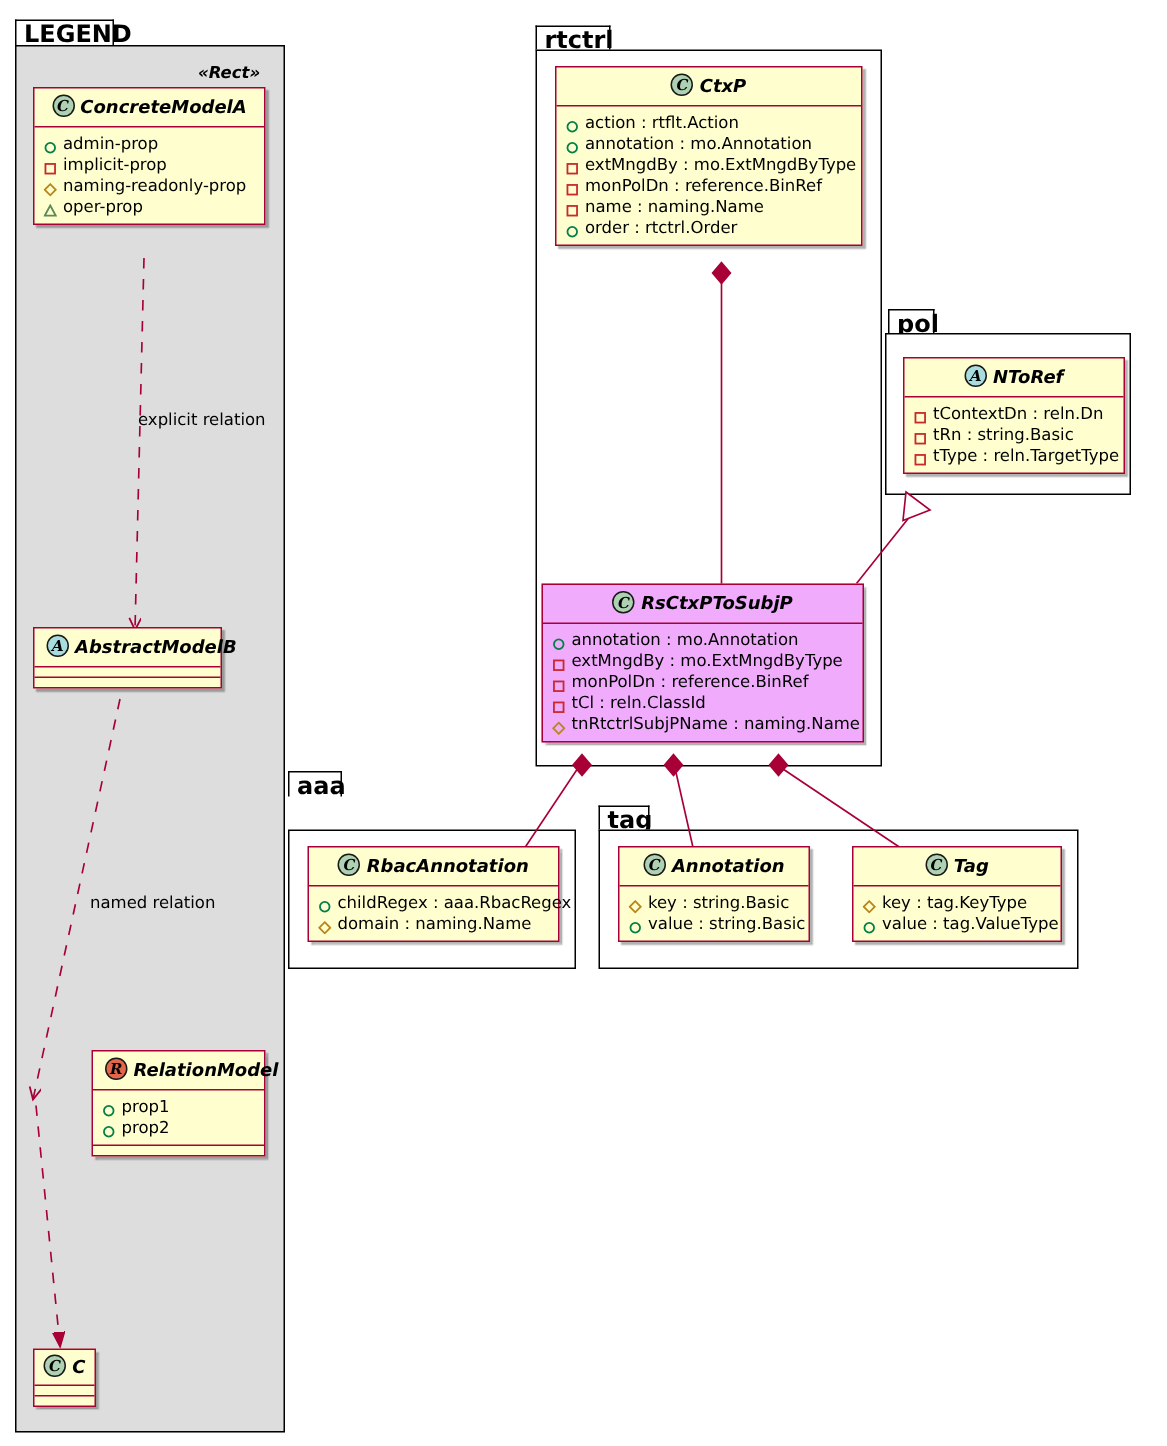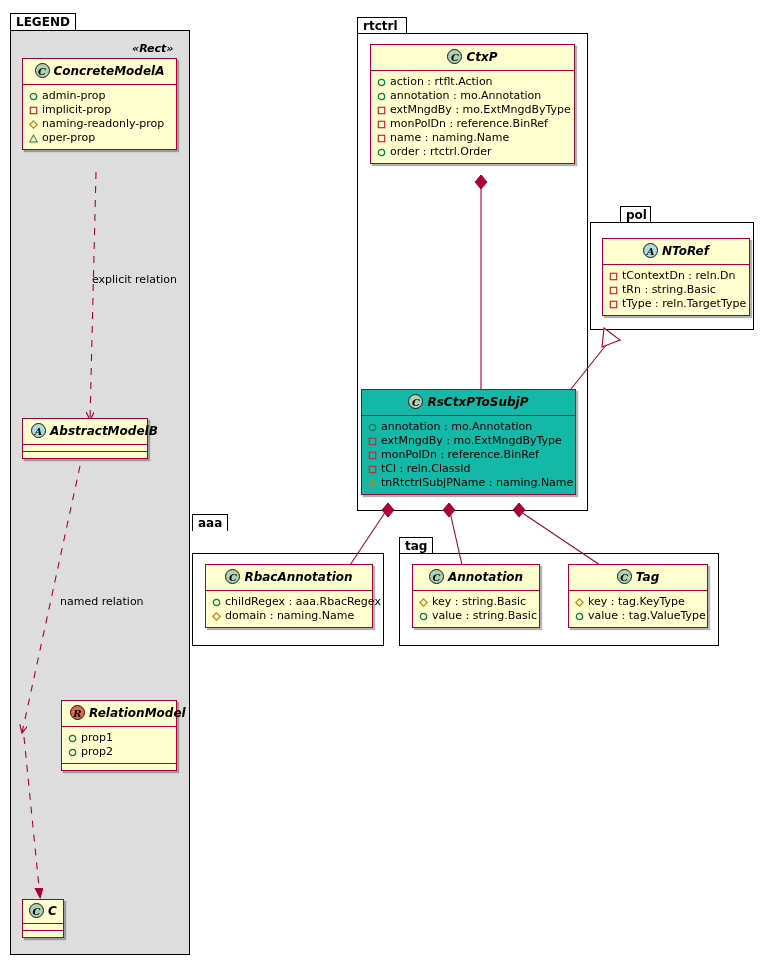--- a/index.html
+++ b/index.html
@@ -28,21 +28,21 @@
     width: 778px;
     height: 964px;
     pointer-events: none;
   }
   .pkg-tab {
     position: absolute;
     box-sizing: border-box;
     border: 1px solid #000000;
     border-bottom: none;
     background: #ffffff;
-    font-size: 12px;
+    font-size: 16px;
     font-weight: bold;
     padding: 2px 8px 1px 5px;
     line-height: 13px;
     white-space: nowrap;
   }
   .pkg-body {
     position: absolute;
     box-sizing: border-box;
     border: 1px solid #000000;
     background: #ffffff;
@@ -53,21 +53,21 @@
 
   
   .cls {
     position: absolute;
     box-sizing: border-box;
     border: 1px solid #a80036;
     background: #fefece;
     box-shadow: 2px 2px 1px rgba(0,0,0,0.30);
   }
   .cls.yellow {
-    background: #14b8a6;
+    background: #f0abfc;
   }
   .cls-header {
     position: relative;
     text-align: center;
     padding: 5px 8px 5px 8px;
     font-size: 12px;
     font-weight: bold;
     white-space: nowrap;
     font-style: italic;
   }
@@ -76,21 +76,21 @@
     height: 1px;
     background: #a80036;
     width: 100%;
   }
   .cls-attrs {
     padding: 4px 6px 4px 6px;
   }
   .cls-attrs.empty { height: 6px; padding: 0; }
   .attr-row {
     display: flex;
-    align-items: center;
+    align-items: flex-end;
     line-height: 14px;
     white-space: nowrap;
     font-size: 11px;
   }
   .attr-text { margin-left: 4px; }
 
   
   .stereo {
     position: absolute;
     font-size: 11px;
@@ -146,21 +146,21 @@
     <div class="pkg-tab" style="left:10px; top:13px; width:66px; height:18px;">LEGEND</div>
     <div class="pkg-body" style="left:10px; top:30px; width:180px; height:925px;"></div>
   </div>
 
   <div>
     <div class="pkg-tab" style="left:357px; top:17px; width:50px; height:17px;">rtctrl</div>
     <div class="pkg-body" style="left:357px; top:33px; width:231px; height:478px;"></div>
   </div>
 
   <div>
-    <div class="pkg-tab" style="left:620px; top:206px; width:31px; height:17px;">pol</div>
+    <div class="pkg-tab" style="left:592px; top:206px; width:31px; height:17px;">pol</div>
     <div class="pkg-body" style="left:590px; top:222px; width:164px; height:108px;"></div>
   </div>
 
   <div>
     <div class="pkg-tab" style="left:192px; top:514px; width:36px; height:17px;">aaa</div>
     <div class="pkg-body" style="left:192px; top:553px; width:192px; height:93px;"></div>
   </div>
 
   <div>
     <div class="pkg-tab" style="left:399px; top:537px; width:34px; height:17px;">tag</div>

